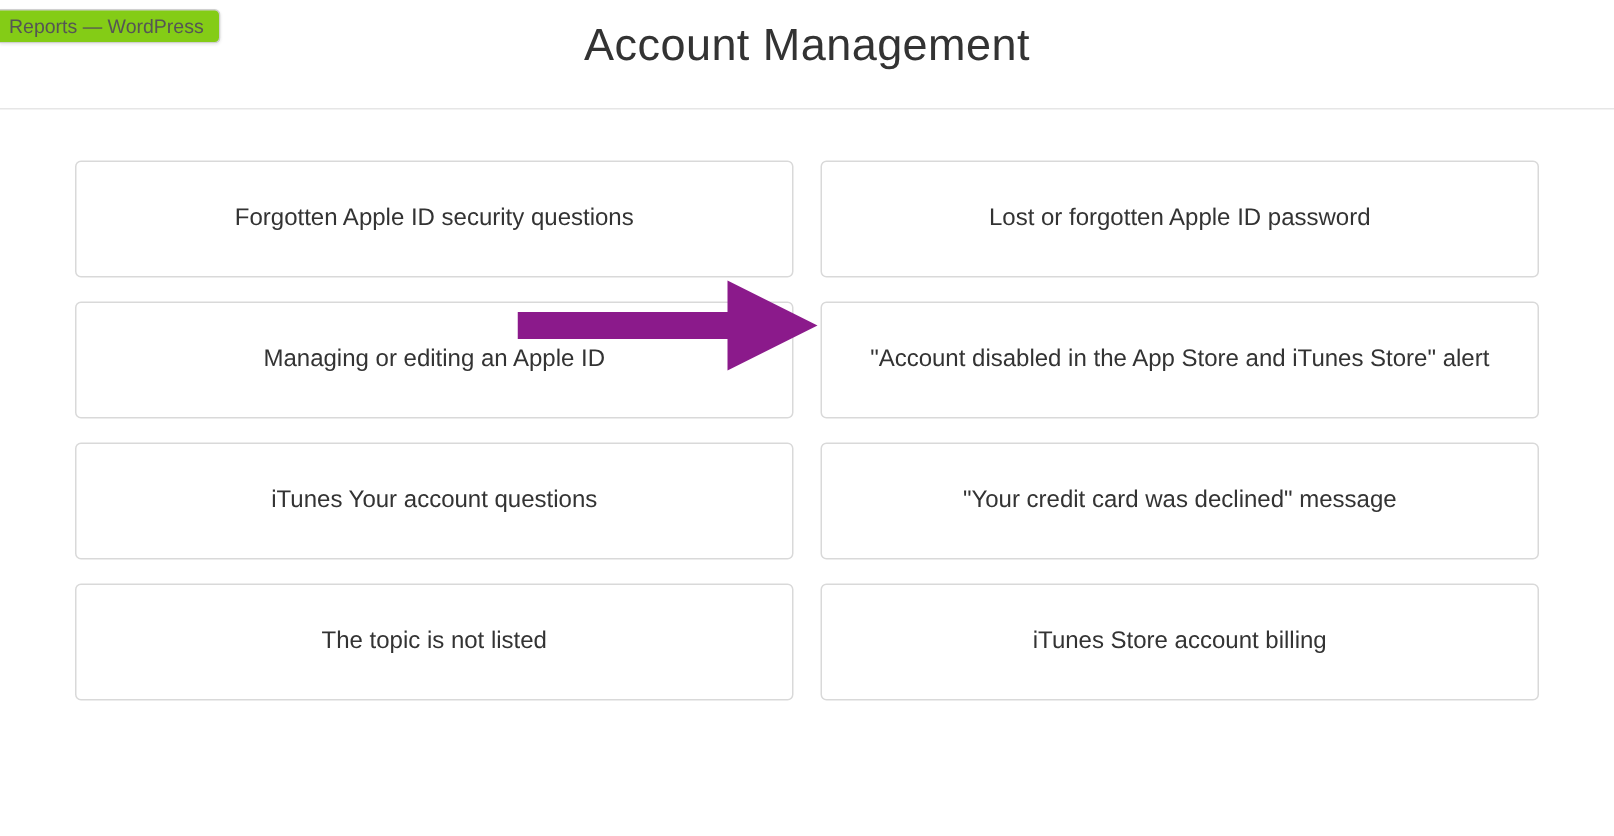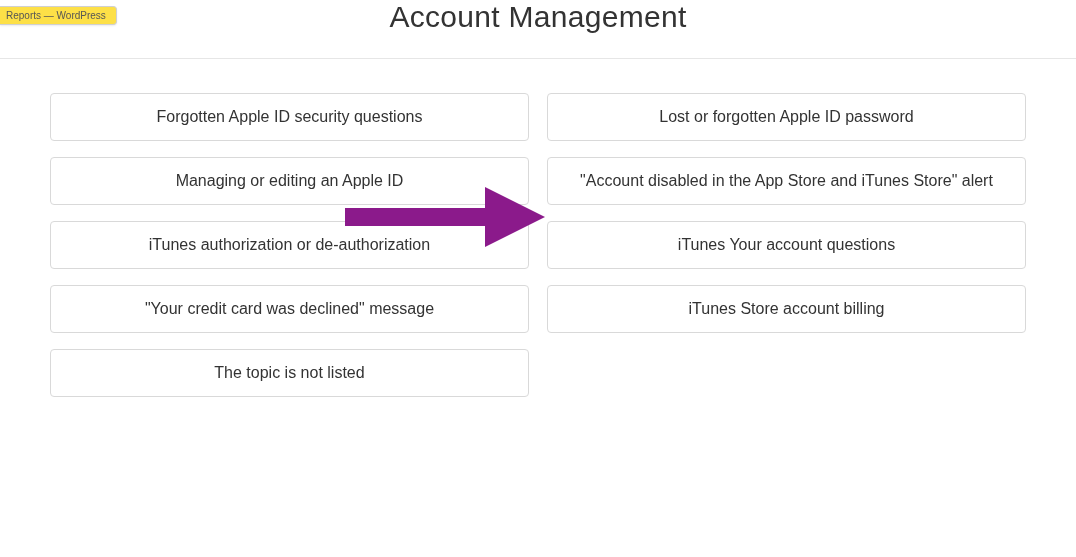--- a/index.html
+++ b/index.html
@@ -12,55 +12,55 @@
       background: #ffffff;
       width: 1076px;
       height: 557px;
       position: relative;
       overflow: hidden;
     }
     .bookmark-tab {
       position: absolute;
       top: 6px;
       left: 0;
-      background: #fde047;
+      background: #84cc16;
       border: 1px solid #d0d0d0;
       border-left: none;
       border-radius: 0 4px 4px 0;
       padding: 3px 10px 3px 6px;
-      font-size: 10px;
+      font-size: 13px;
       color: #555;
       box-shadow: 0 1px 2px rgba(0,0,0,0.08);
     }
     .page-title {
       text-align: center;
       font-size: 30px;
       font-weight: 300;
       color: #333;
-      margin-top: 0;
+      margin-top: 14px;
       letter-spacing: 0.3px;
     }
     .divider {
       border: none;
       border-top: 1px solid #e6e6e6;
       margin-top: 24px;
     }
     .options-grid {
       display: grid;
       grid-template-columns: 1fr 1fr;
       column-gap: 18px;
       row-gap: 16px;
       width: 980px;
       margin: 34px auto 0 auto;
       padding: 0 2px;
     }
     .option-card {
       border: 1px solid #d9d9d9;
       border-radius: 4px;
-      height: 48px;
+      height: 78px;
       display: flex;
       align-items: center;
       justify-content: center;
       font-size: 16px;
       color: #333;
       font-weight: 300;
       text-align: left;
       padding: 0 12px;
       cursor: pointer;
       background: #fff;
@@ -90,33 +90,30 @@
   <div class="option-card">
     <span>Lost or forgotten Apple ID password</span>
   </div>
   <div class="option-card">
     <span>Managing or editing an Apple ID</span>
   </div>
   <div class="option-card">
     <span>"Account disabled in the App Store and iTunes Store" alert</span>
   </div>
   <div class="option-card">
-    <span>iTunes authorization or de-authorization</span>
-  </div>
-  <div class="option-card">
     <span>iTunes Your account questions</span>
   </div>
   <div class="option-card">
     <span>"Your credit card was declined" message</span>
   </div>
   <div class="option-card">
-    <span>iTunes Store account billing</span>
+    <span>The topic is not listed</span>
   </div>
   <div class="option-card">
-    <span>The topic is not listed</span>
+    <span>iTunes Store account billing</span>
   </div>
 </div>
 
 <svg class="arrow-overlay" width="210" height="70" viewBox="0 0 210 70">
   <g fill="#8b1a8b">
     <rect x="0" y="25" width="145" height="18"></rect>
     <polygon points="140,4 200,34 140,64"></polygon>
   </g>
 </svg>
 

